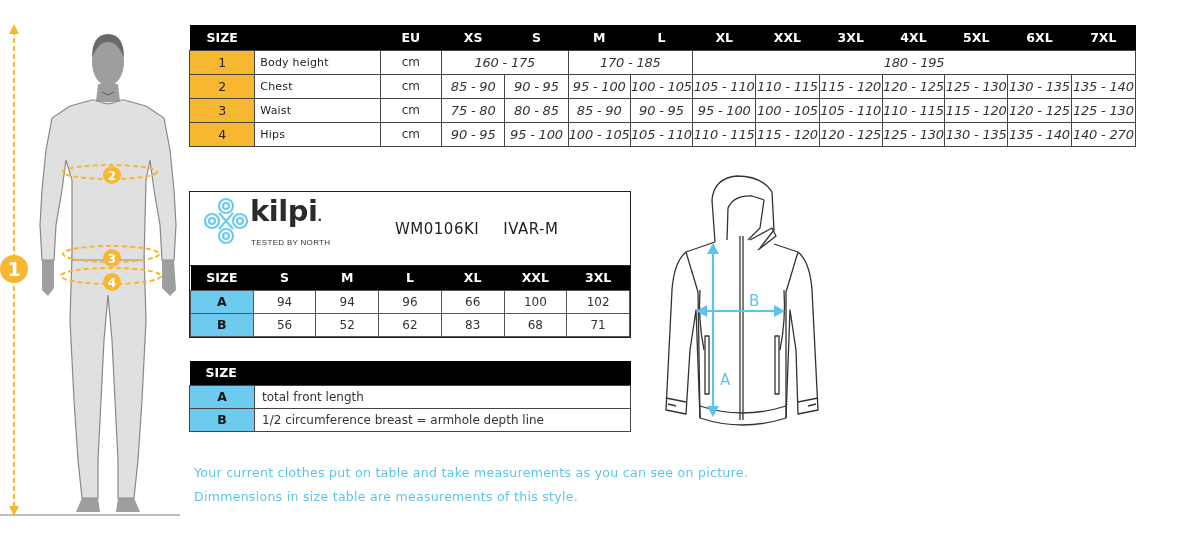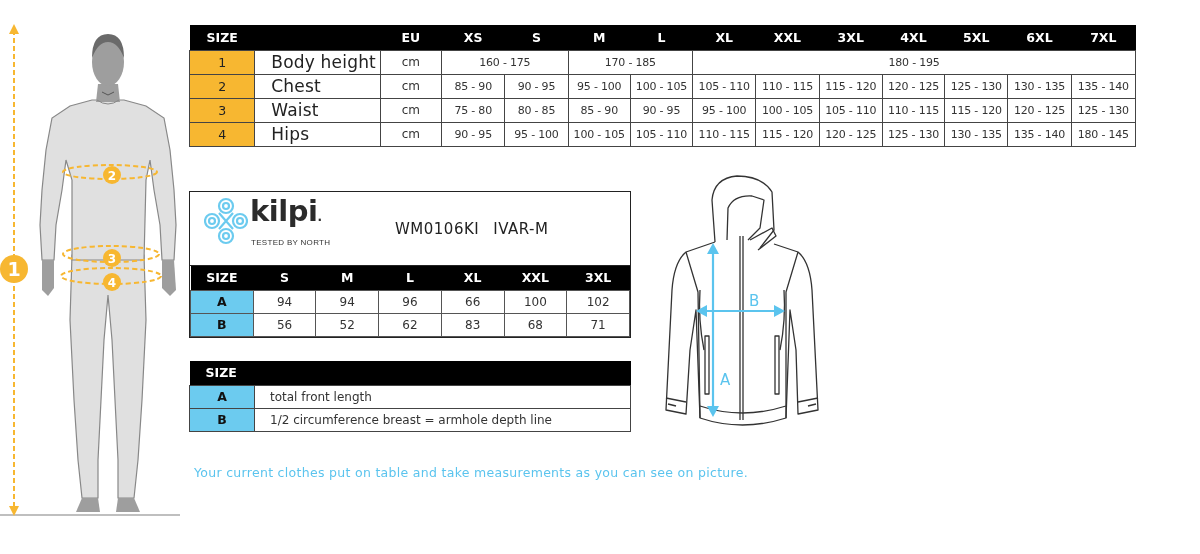--- a/index.html
+++ b/index.html
@@ -8,43 +8,43 @@
 
   
   .figure { position: absolute; left: 0; top: 20px; width: 185px; height: 510px; }
 
   
   table { border-collapse: collapse; }
   .main-table { position: absolute; left: 189px; top: 25px; width: 947px; table-layout: fixed; }
   .main-table th, .main-table td { height: 24px; font-size: 11.5px; text-align: center; border: 1.5px solid #444; white-space: nowrap; padding: 0; }
   .main-table thead th { background: #000; color: #fff; font-weight: bold; font-size: 12.5px; border: none; height: 25px; }
   .main-table td.num { background: #f7b731; font-size: 12.5px; }
-  .main-table td.label { text-align: left; padding-left: 16px; font-size: 17px; letter-spacing: 0.2px; }
-  .main-table td.val { font-size: 11px; color: #333; letter-spacing: -0.2px; }
+  .main-table td.label { text-align: left; padding-left: 5px; font-size: 11px; letter-spacing: 0.2px; }
+  .main-table td.val { font-size: 13px; color: #333; letter-spacing: -0.2px; font-style: italic; }
   .main-table td.unit { font-size: 12px; color: #333; margin-left: 31px; }
 
   
   .prod-wrap { position: absolute; left: 189px; top: 191px; width: 442px; border: 1.5px solid #222; }
   .prod-header { height: 74px; position: relative; background: #fff; border-bottom: 1px solid #222; }
   .logo { position: absolute; left: 14px; top: 4px; width: 110px; height: 56px; }
   .logo-word { position: absolute; left: 46px; top: -2px; font-size: 29px; font-weight: bold; color: #2b2b2b; letter-spacing: -0.5px; font-family: "DejaVu Sans", sans-serif; }
   .logo-tag { position: absolute; left: 47px; top: 42px; font-size: 8px; color: #333; letter-spacing: 0.3px; font-family: "Liberation Sans", sans-serif; white-space: nowrap; }
   .prod-code { position: absolute; left: 205px; top: 28px; font-size: 15px; color: #222; letter-spacing: 0.5px; white-space: nowrap; }
-  .prod-code span + span { margin-left: 14px; }
+  .prod-code span + span { margin-left: 24px; }
   .prod-table { width: 100%; table-layout: fixed; }
   .prod-table th { background: #000; color: #fff; font-size: 12.5px; height: 24px; font-weight: bold; }
   .prod-table td { height: 23px; border: 1.5px solid #555; text-align: center; font-size: 12px; color: #333; }
   .prod-table td.key { background: #6ccbef; font-weight: bold; color: #111; font-size: 12.5px; }
 
   
   .legend-table { position: absolute; left: 189px; top: 361px; width: 442px; table-layout: fixed; }
   .legend-table th { background: #000; color: #fff; font-size: 12.5px; height: 24px; text-align: left; padding-left: 16px; font-weight: bold; }
   .legend-table td { height: 23px; border: 1.5px solid #444; font-size: 12px; color: #333; }
   .legend-table td.key { background: #6ccbef; text-align: center; font-weight: bold; color: #111; font-size: 12.5px; }
-  .legend-table td.desc { padding-left: 15px; text-align: left; }
+  .legend-table td.desc { padding-left: 7px; text-align: left; }
 
   
   .jacket { position: absolute; left: 652px; top: 170px; width: 180px; height: 270px; }
 
   
   .notes { position: absolute; left: 194px; top: 461px; color: #5bc4ee; font-size: 12.5px; line-height: 24px; letter-spacing: 0.3px; }
 </style>
 </head>
 <body>
 
@@ -178,21 +178,21 @@
       <td class="val">90 - 95</td>
       <td class="val">95 - 100</td>
       <td class="val">100 - 105</td>
       <td class="val">105 - 110</td>
       <td class="val">110 - 115</td>
       <td class="val">115 - 120</td>
       <td class="val">120 - 125</td>
       <td class="val">125 - 130</td>
       <td class="val">130 - 135</td>
       <td class="val">135 - 140</td>
-      <td class="val">180 - 145</td>
+      <td class="val">140 - 270</td>
     </tr>
   </tbody>
 </table>
 
 <div class="prod-wrap">
   <div class="prod-header">
     <div class="logo">
       <svg width="44" height="50" viewBox="0 0 44 50" style="position:absolute;left:0;top:0;">
         <g fill="none" stroke="#6ccbef" stroke-width="2.2">
           <circle cx="22" cy="10" r="7"></circle>
@@ -305,13 +305,14 @@
     <line x1="52" y1="141" x2="125" y2="141"></line>
     <path d="M44 141 L55 135 L55 147 Z" stroke="none"></path>
     <path d="M133 141 L122 135 L122 147 Z" stroke="none"></path>
   </g>
   <text x="68" y="215" font-size="15" fill="#5bc4ee" font-family="DejaVu Sans, sans-serif">A</text>
   <text x="97" y="136" font-size="15" fill="#5bc4ee" font-family="DejaVu Sans, sans-serif">B</text>
 </svg>
 
 <div class="notes">
   <div>Your current clothes put on table and take measurements as you can see on picture.</div>
+  <div>Dimmensions in size table are measurements of this style.</div>
 </div>
 
 </body></html>

